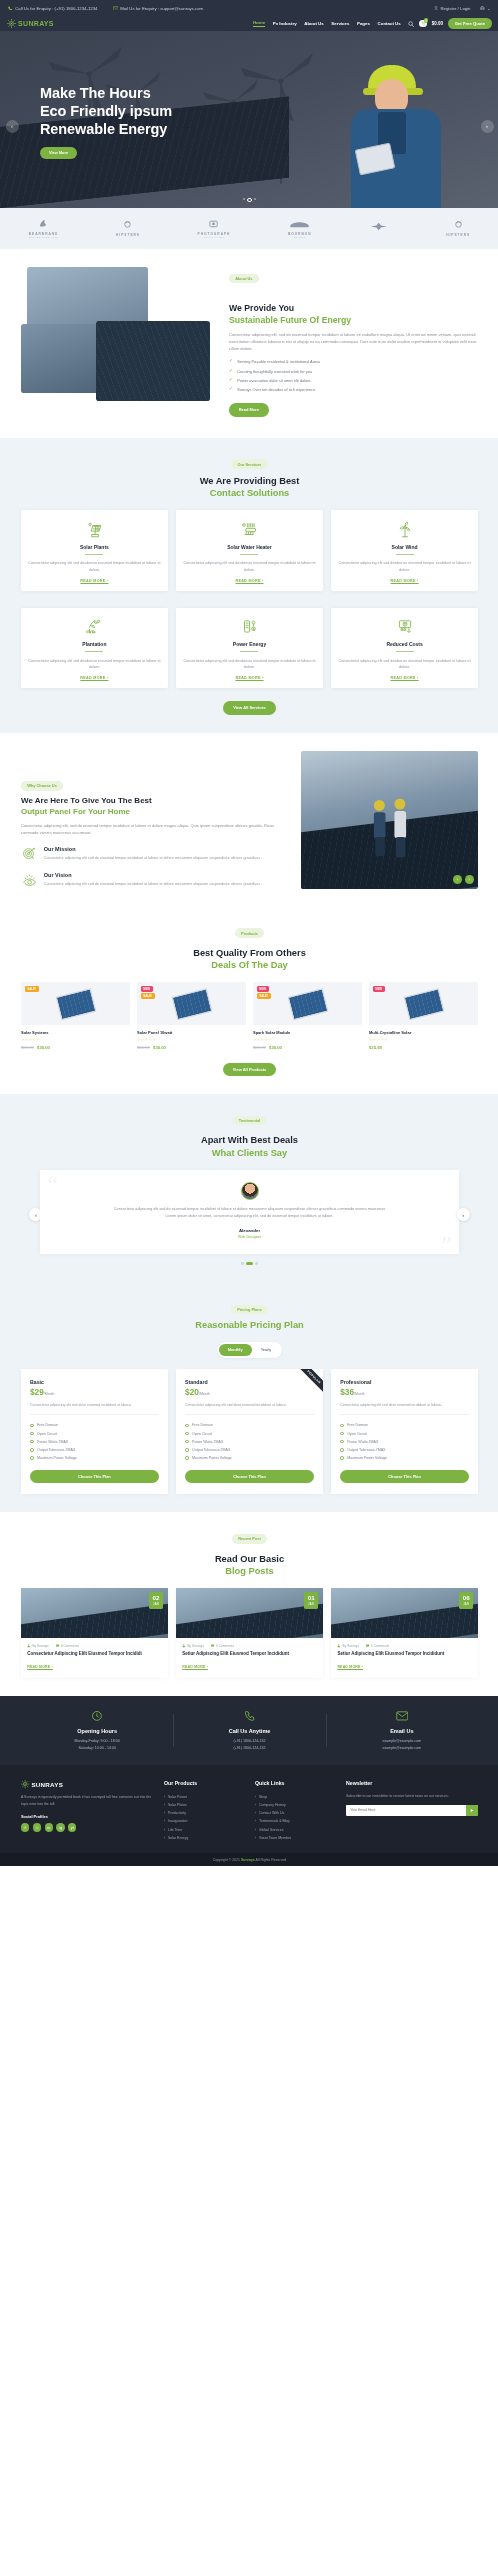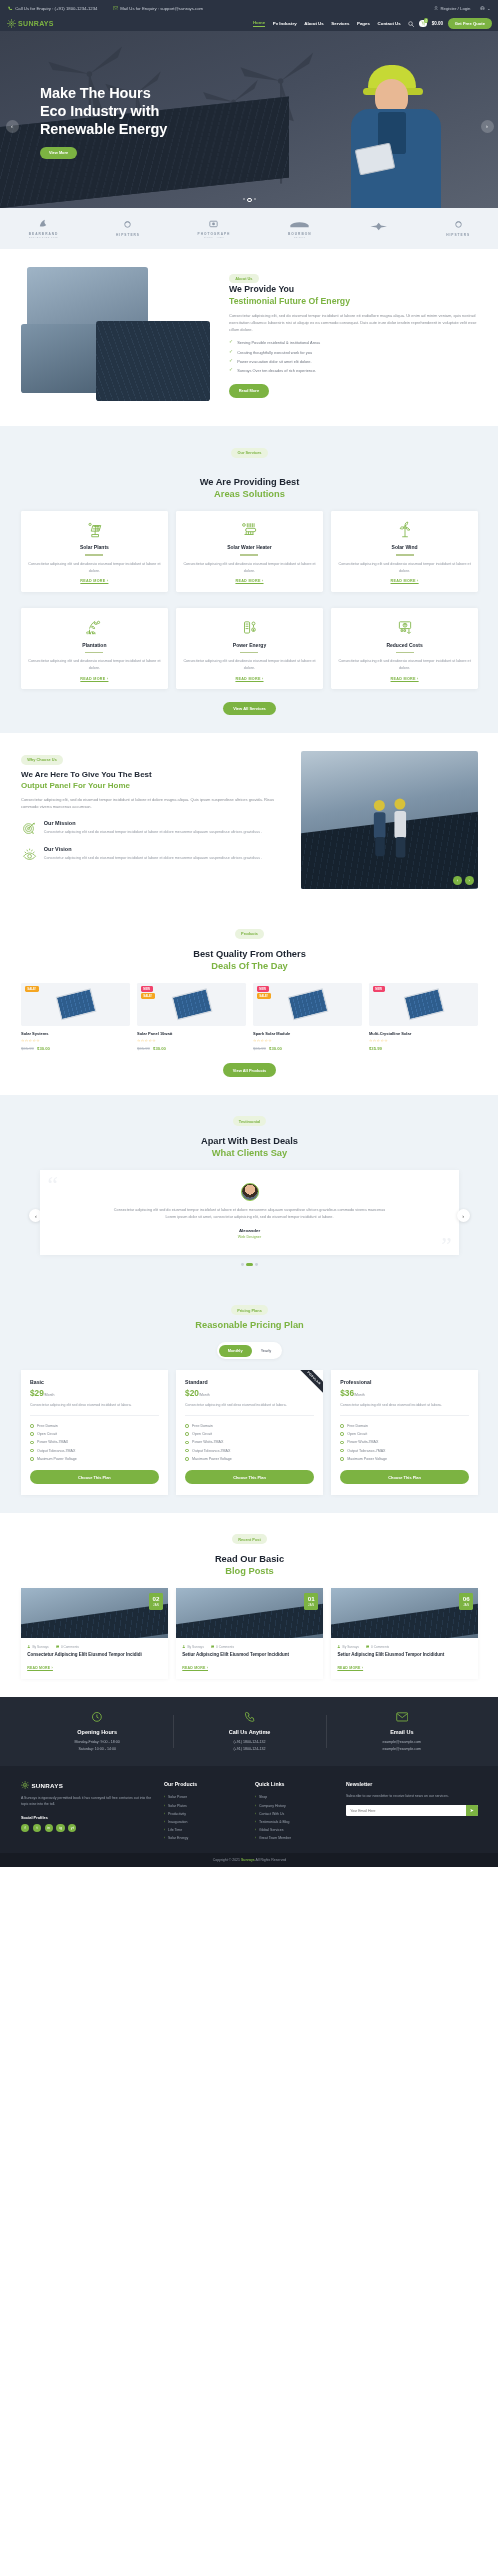--- a/index.html
+++ b/index.html
@@ -144,21 +144,21 @@
     text-align:center; box-shadow: 0 0.7px 4.2px rgba(0,0,0,.05); border-radius:1.4px;
   }
   .svc-ic { height:19.4px; display:flex; align-items:center; justify-content:center; margin-bottom:4.2px;}
   .svc-title { font-size:5px; font-weight:bold; color:#1d2430; }
   .svc-rule { width:18px; height:1.1px; background:#b5c98f; margin:4.2px auto 5.5px; }
   .svc-desc { font-size:3.7px; line-height:1.75; color:#9096a0; }
   .svc-more { font-size:3.7px; font-weight:bold; color:#7cb342; letter-spacing:0.3px; margin-top:5.5px; display:block;}
   .center-btn { text-align:center; margin-top:11px; }
 
   
-  .why { display:flex; gap:14px; align-items:flex-start; padding:18px 21px;border-radius:14px;}
+  .why { display:flex; gap:14px; align-items:flex-end; padding:18px 21px;border-radius:14px;}
   .why-l { flex:1; }
   .why-l .h-dark, .why-l .h-green { font-size:8px; }
   .mv { display:flex; gap:6.2px; margin-top:9.7px; }
   .mv-ic { width:16.6px;height:16.6px;flex:none; display:flex;align-items:center;justify-content:center;}
   .mv-t { font-size:5.5px; font-weight:bold; color:#1d2430; margin-bottom:2.8px;}
   .mv-d { font-size:3.7px; line-height:1.75; color:#9096a0;}
   .why-img { width: 177px; height: 138px; flex:none; position:relative; border-radius:2.1px; overflow:hidden;
     background: linear-gradient(170deg,#b9c8d4 0%,#7e94a8 40%,#4c5f72 100%);}
   .why-img .pan { position:absolute; left:-10%; bottom:-6%; width:125%; height:55%;
     background: repeating-linear-gradient(100deg,#16222e 0 5.5px,#1e2d3c 5.5px 6.2px); transform: skewY(-7deg);}
@@ -374,21 +374,21 @@
       <div class="hair"></div>
       <div class="helmet"></div>
       <div class="face"></div>
       <div class="body-sh"></div>
       <div class="shirt-in"></div>
       <div class="tablet"></div>
     </div>
 
     <div class="hero-content">
       <div class="hero-h1">Make The Hours</div>
-      <div class="hero-h1">Eco Industry with</div>
+      <div class="hero-h1">Eco Friendly ipsum</div>
       <div class="hero-h1">Renewable Energy</div>
       <button class="hero-btn">View More</button>
     </div>
 
     <button class="car-arrow l">‹</button>
     <button class="car-arrow r">›</button>
 
     <div class="hero-dots">
       <i></i>
       <i class="on"></i>
@@ -442,22 +442,22 @@
   </div>
 
   <div class="about">
     <div class="about-imgs">
       <div class="ai ai1"></div>
       <div class="ai ai2"></div>
       <div class="ai ai3"></div>
     </div>
     <div class="about-txt">
       <span class="pill">About Us</span>
-      <div class="h-dark" style="margin-top:1px">We Provide You</div>
-      <div class="h-green">Testimonial Future Of Energy</div>
+      <div class="h-dark" style="margin-top:20px">We Provide You</div>
+      <div class="h-green">Sustainable Future Of Energy</div>
       <p class="body-txt" style="margin-top:4.8px">Consectetur adipisicing elit, sed do eiusmod tempor incididunt ut labore eit esdiollore magna aliqua. Ut enim ad minim veniam, quis nostrud exercitation ulloamco laboesiris nisi ut aliquip ex ea commodo consequat. Duis aute irure dolor iesdein reprehendeerit in voluptate velit esse cillum dolore.</p>
       <ul class="check-list">
         <li>
             <span class="ck">✓</span>
             <span>Serving Possible residential &amp; institutional Areas</span>
           </li>
         <li>
             <span class="ck">✓</span>
             <span>Creating thoughtfully executed work for you</span>
           </li>
@@ -470,22 +470,22 @@
             <span>Sunrays Over ten decades of rich experience.</span>
           </li>
       </ul>
       <button class="btn-green">Read More</button>
     </div>
   </div>
 
   <div class="sec alt">
     <div class="sec-head">
       <span class="pill">Our Services</span>
-      <div class="h-dark" style="margin-top:14px">We Are Providing Best</div>
-      <div class="h-green">Areas Solutions</div>
+      <div class="h-dark" style="margin-top:2px">We Are Providing Best</div>
+      <div class="h-green">Contact Solutions</div>
     </div>
     <div class="cards3">
 
       <div class="svc-card">
         <div class="svc-ic">
           <svg width="18" height="18" viewBox="0 0 32 32" fill="none" stroke="#7cb342" stroke-width="1.5">
             <circle cx="9" cy="6" r="2"></circle>
               <path d="M14 8h14l-3 10H11z"></path>
               <path d="M15 10h11M14 14h12M19 8v10M23 8v10"></path>
               <path d="M18 18v6M12 24h12v4H12z"></path>

